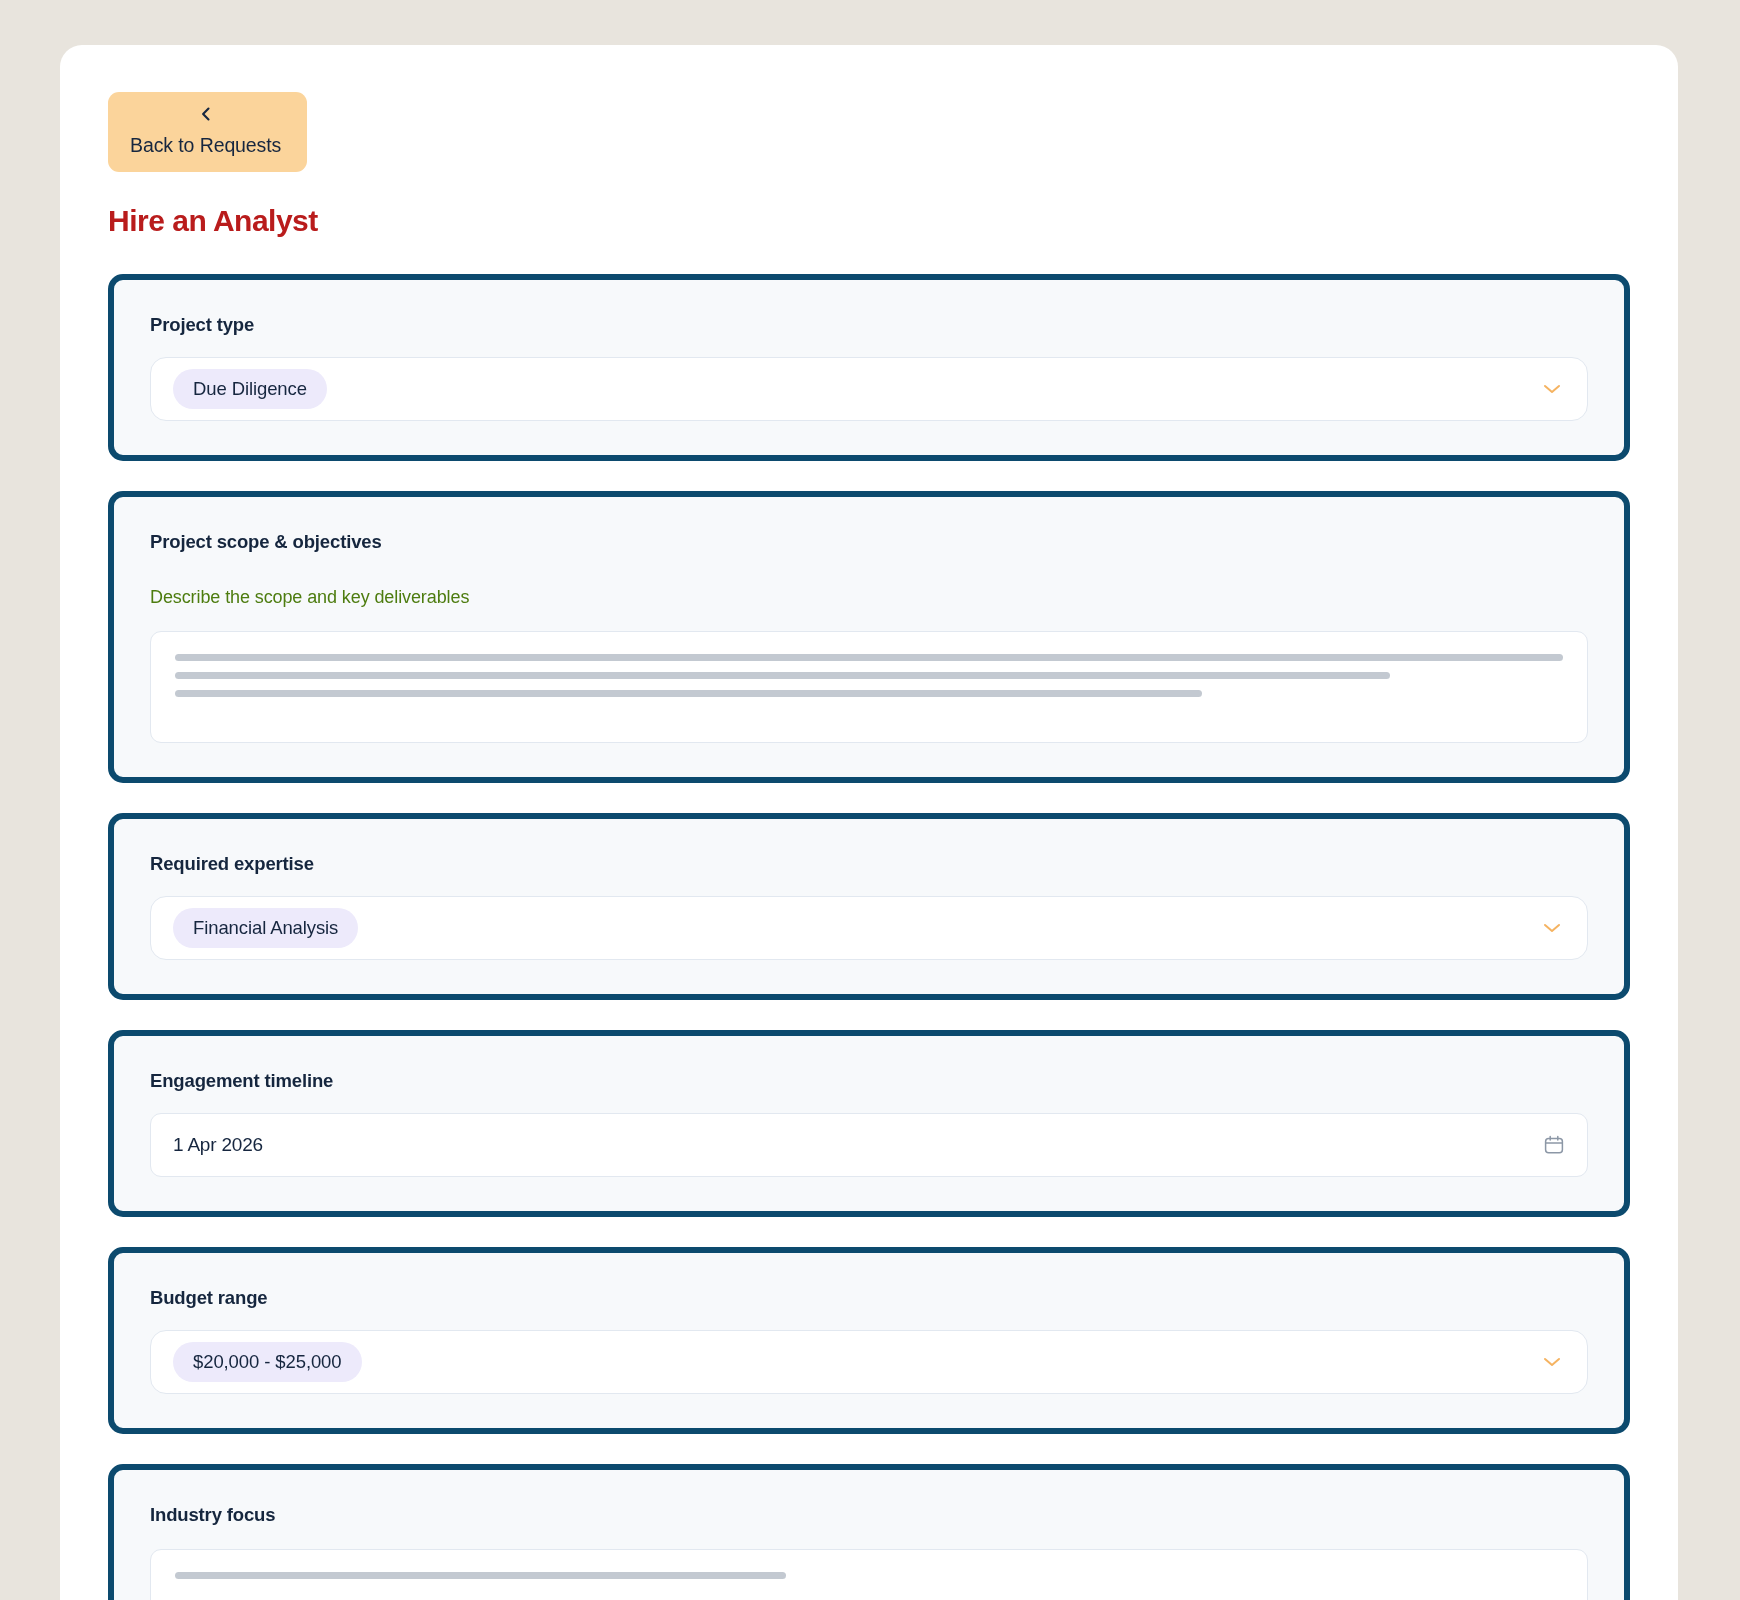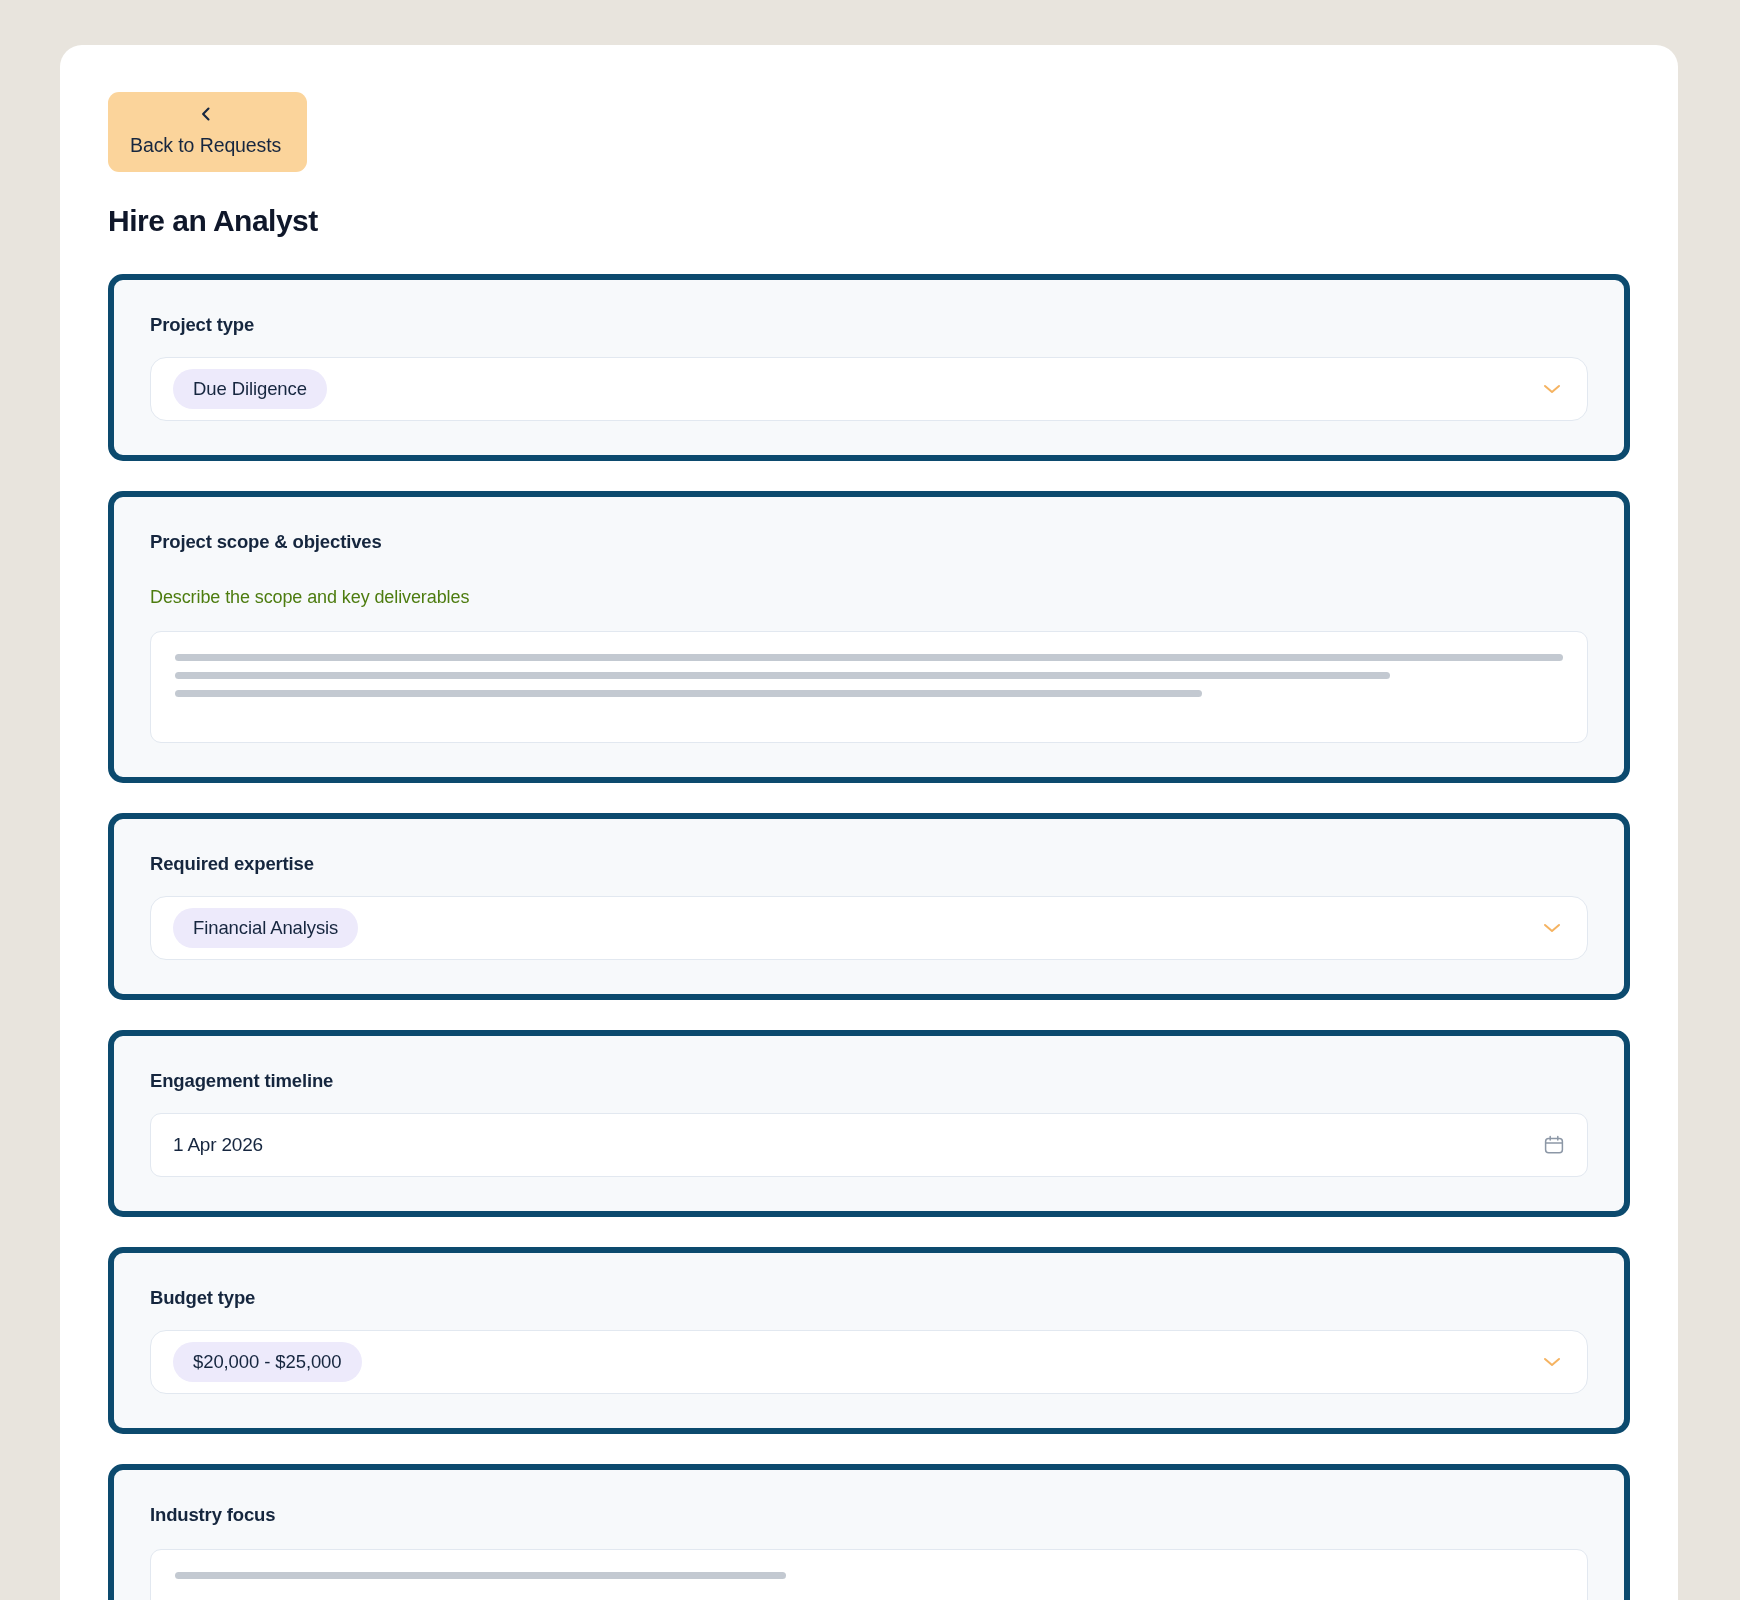--- a/index.html
+++ b/index.html
@@ -57,21 +57,21 @@
     height: 14px;
     flex: 0 0 auto;
   }
   .chev-left svg { display: block; }
 
   
   .page-title {
     margin-top: 32px;
     font-size: 30px;
     font-weight: 700;
-    color: #0f172a;
+    color: #b91c1c;
     letter-spacing: -0.5px;
   }
 
   
   .card {
     margin-top: 30px;
     background: #F7F9FB;
     border: 6px solid #0c4a6e;
     border-radius: 15px;
     padding: 34px 36px 34px 36px;
@@ -253,21 +253,21 @@
                 <path d="M2.6 9.0h16.8" stroke="#8C97A6" stroke-width="1.5"></path>
                 <path d="M7.2 2.4v3.6M14.8 2.4v3.6" stroke="#8C97A6" stroke-width="1.5" stroke-linecap="round"></path>
               </svg>
             </span>
           </div>
         </div>
       </div>
 
       
       <div class="card">
-        <div class="field-label">Budget type</div>
+        <div class="field-label">Budget range</div>
         <div class="select-control">
           <span class="chip">$20,000 - $25,000</span>
           <span class="select-caret">
             <svg width="18" height="10" viewBox="0 0 18 10" fill="none">
               <path d="M2 2l7 6 7-6" stroke="#F5B361" stroke-width="2" stroke-linecap="round" stroke-linejoin="round"></path>
             </svg>
           </span>
         </div>
       </div>
 

